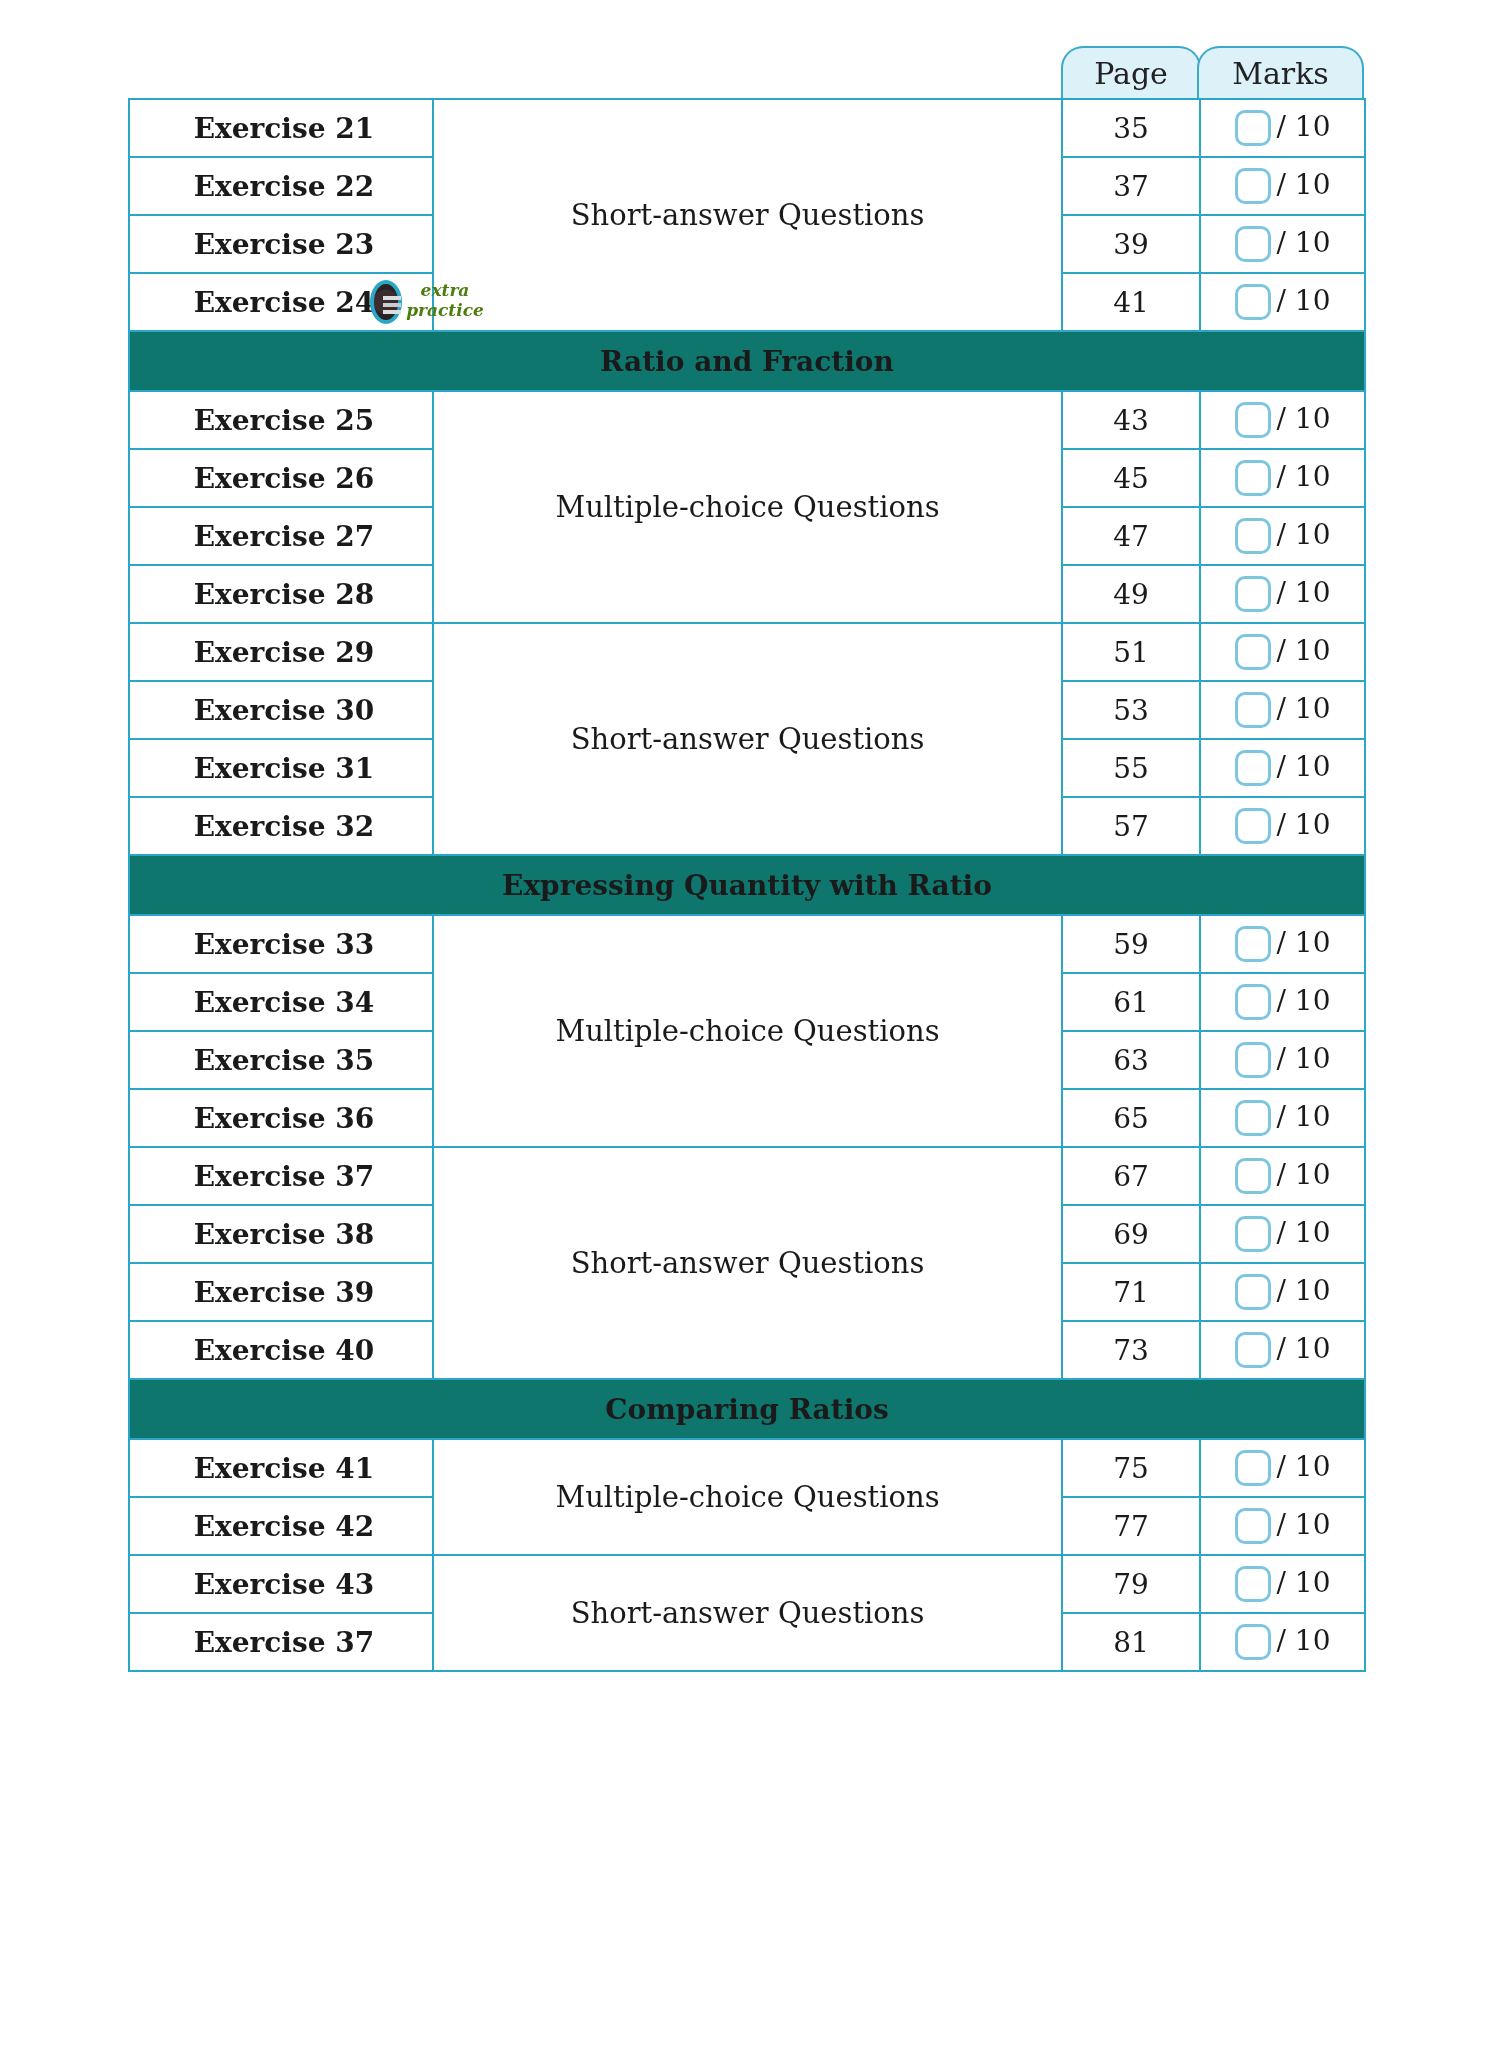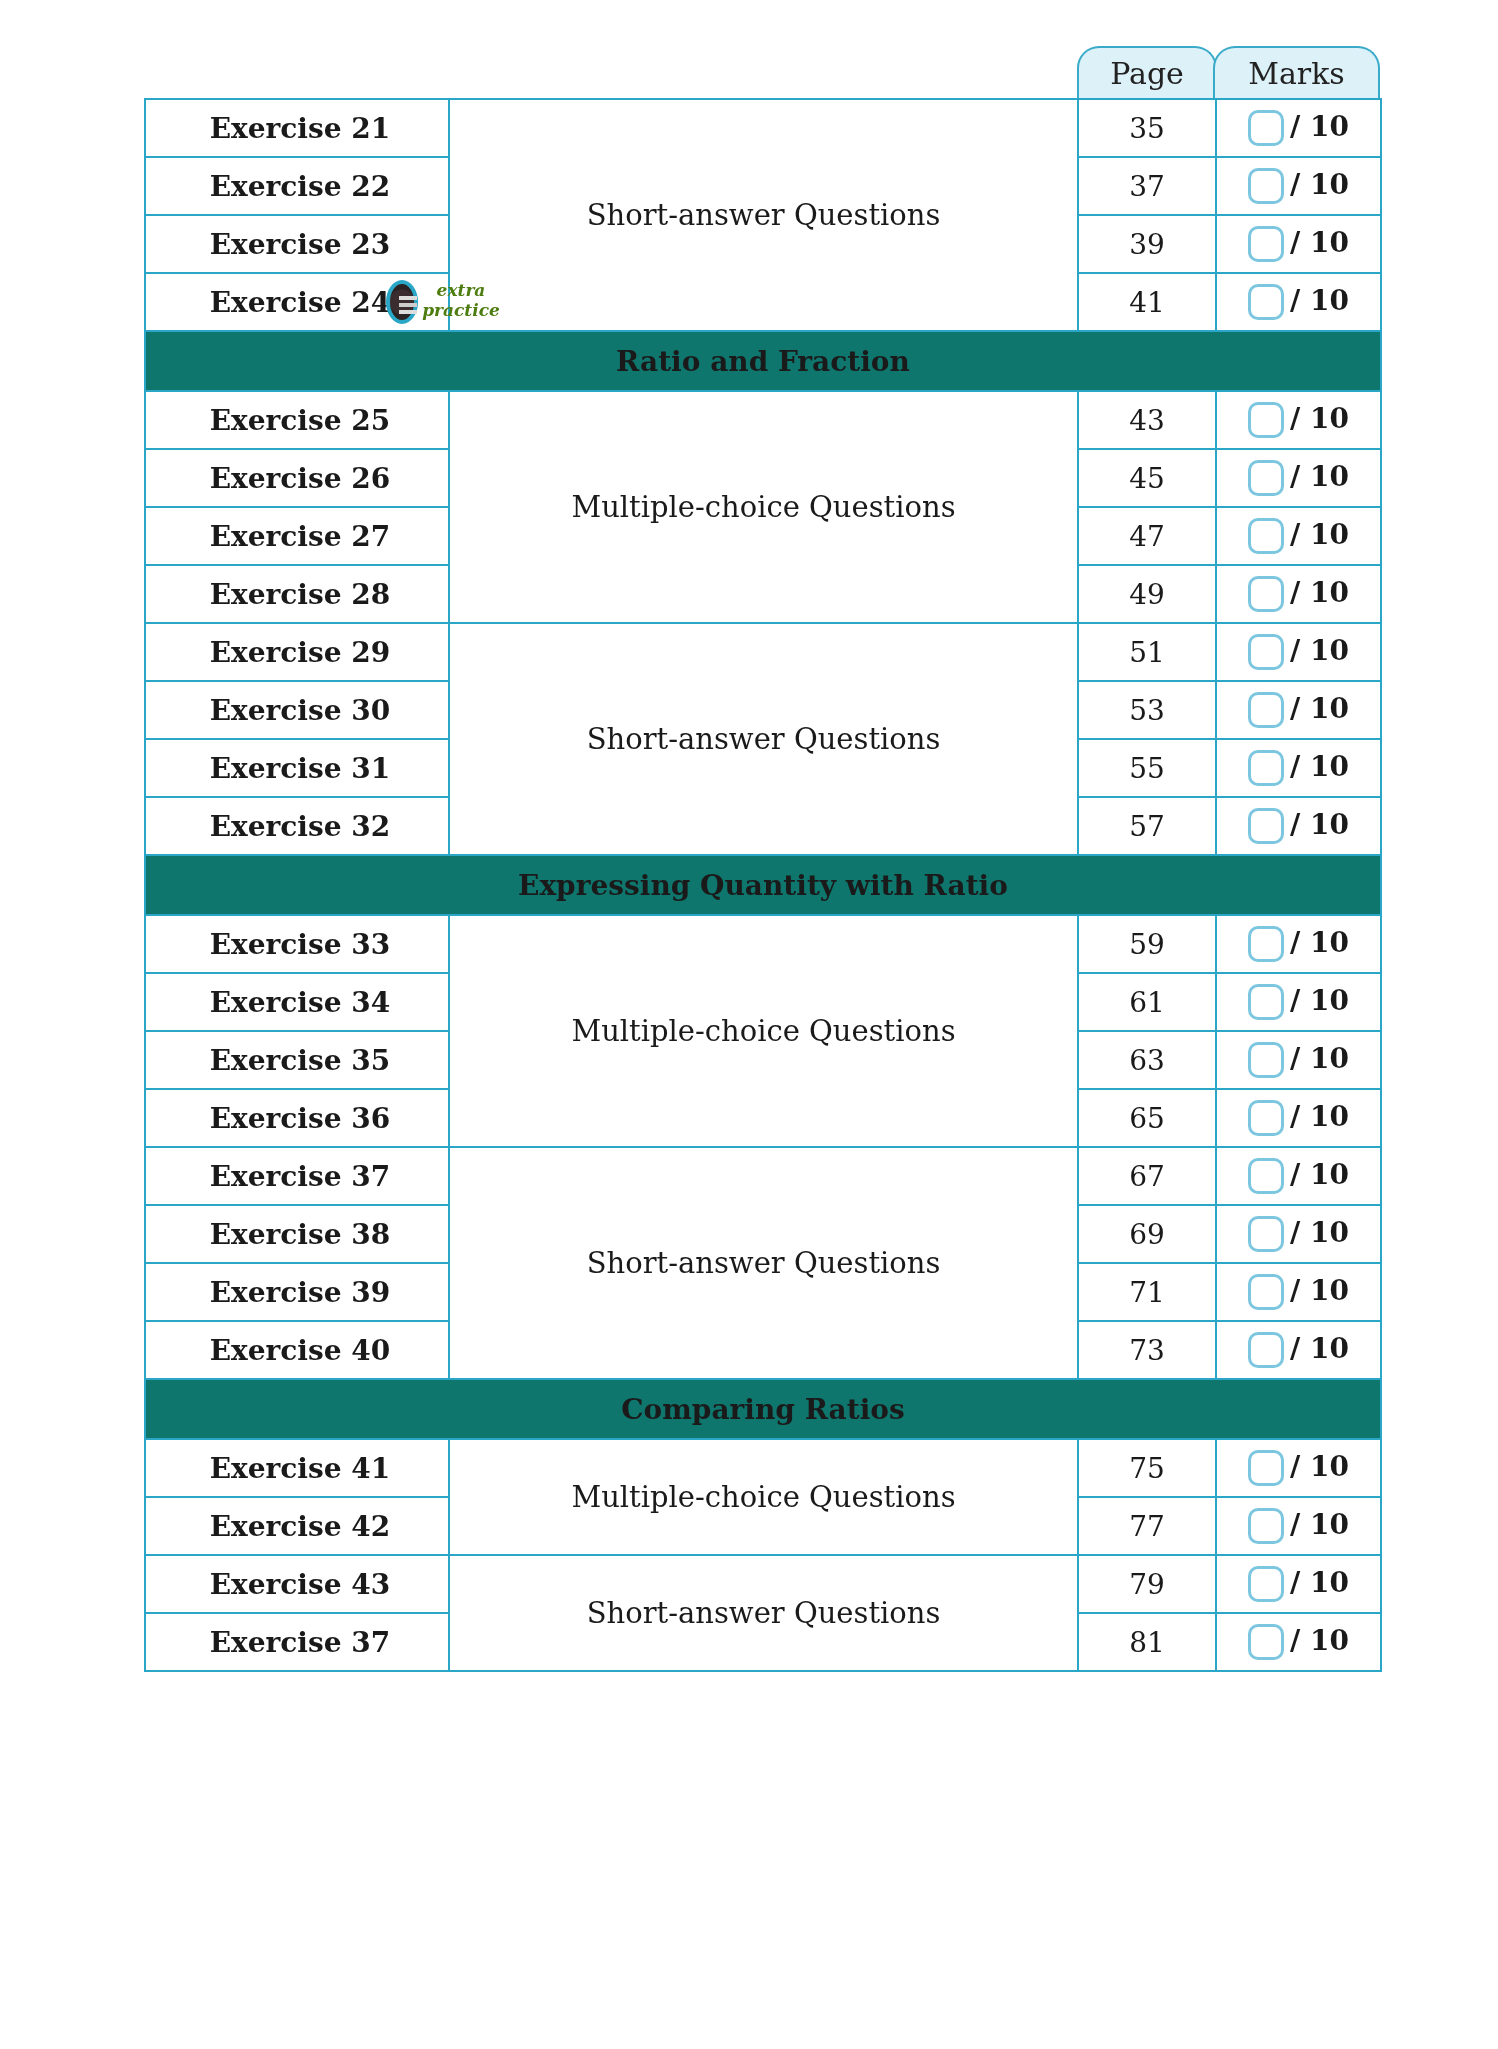--- a/index.html
+++ b/index.html
@@ -1,27 +1,27 @@
 <!DOCTYPE html>
 <html><head>
 <meta charset="utf-8">
 <style>
   html, body { margin:0; padding:0; background:#ffffff; }
   body { width:1498px; height:2049px; position:relative; font-family:"DejaVu Serif","Liberation Serif",serif; color:#1a1a1a; }
-  .wrap { position:absolute; left:144px; top:46px; width:1236px; }
+  .wrap { position:absolute; left:128px; top:46px; width:1236px; }
   .head-tabs { position:relative; height:52px; }
   .tab { position:absolute; top:0; height:52px; background:#ddf1f9; border:2px solid #3aaac9; border-bottom:none; border-radius:22px 22px 0 0; box-sizing:border-box; display:flex; align-items:center; justify-content:center; font-size:30px; color:#222; }
   .tab.page { left:933px; width:140px; }
   .tab.marks { left:1069px; width:167px; }
   table { border-collapse:collapse; width:1236px; table-layout:fixed; }
   td { border:2.5px solid #2aa6c6; height:58px; padding:0; text-align:center; vertical-align:middle; box-sizing:border-box; }
   td.ex { font-weight:bold; font-size:28px; position:relative;padding-left:6px; }
   td.type { font-size:29px; }
   td.pg { font-size:28px; }
-  td.mk { font-size:28px; font-weight:bold; }
+  td.mk { font-size:28px; font-weight:normal; }
   tr.section td { background:#0f766e; font-weight:bold; font-size:28px; height:60px; }
   .box { display:inline-block; width:36px; height:36px; border:3px solid #7cc6df; border-radius:10px; box-sizing:border-box; vertical-align:middle; margin-right:6px; background:#fff; }
   .xp { position:absolute; left:240px; top:6px; display:flex; align-items:flex-end; }
   .xp-icon { width:44px; height:44px; border-radius:50%; border:4px solid #2aa6c6; box-sizing:border-box; background:radial-gradient(circle,#3b2d2f 55%,#2b2223 60%); position:relative; }
   .xp-icon::before, .xp-icon::after { content:""; position:absolute; left:9px; width:18px; height:4px; background:#ddd; }
   .xp-icon::before { top:12px; box-shadow:0 7px 0 #ccc; }
   .xp-icon::after { top:26px; }
   .xp-text { font-style:italic; font-size:17px; margin-left:-2px; margin-bottom:4px; font-family:"DejaVu Serif",serif; color:#4d7c0f; }
 </style>
 </head>

